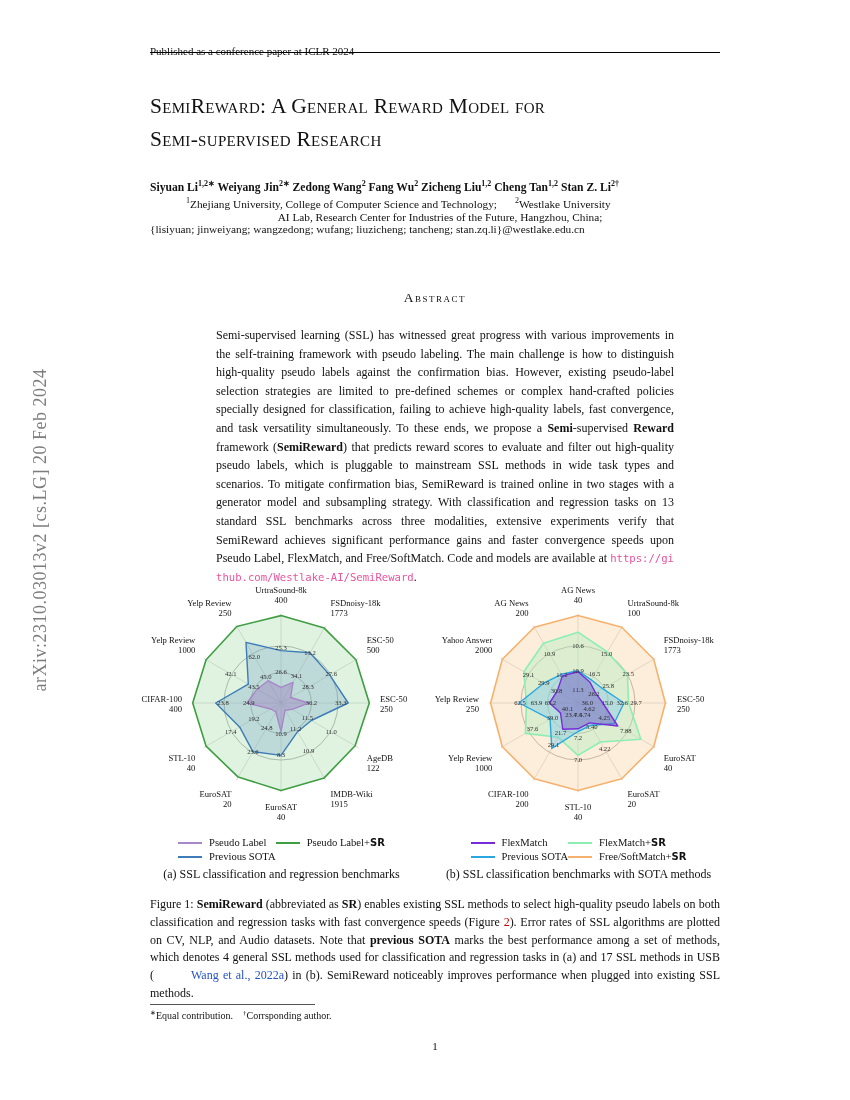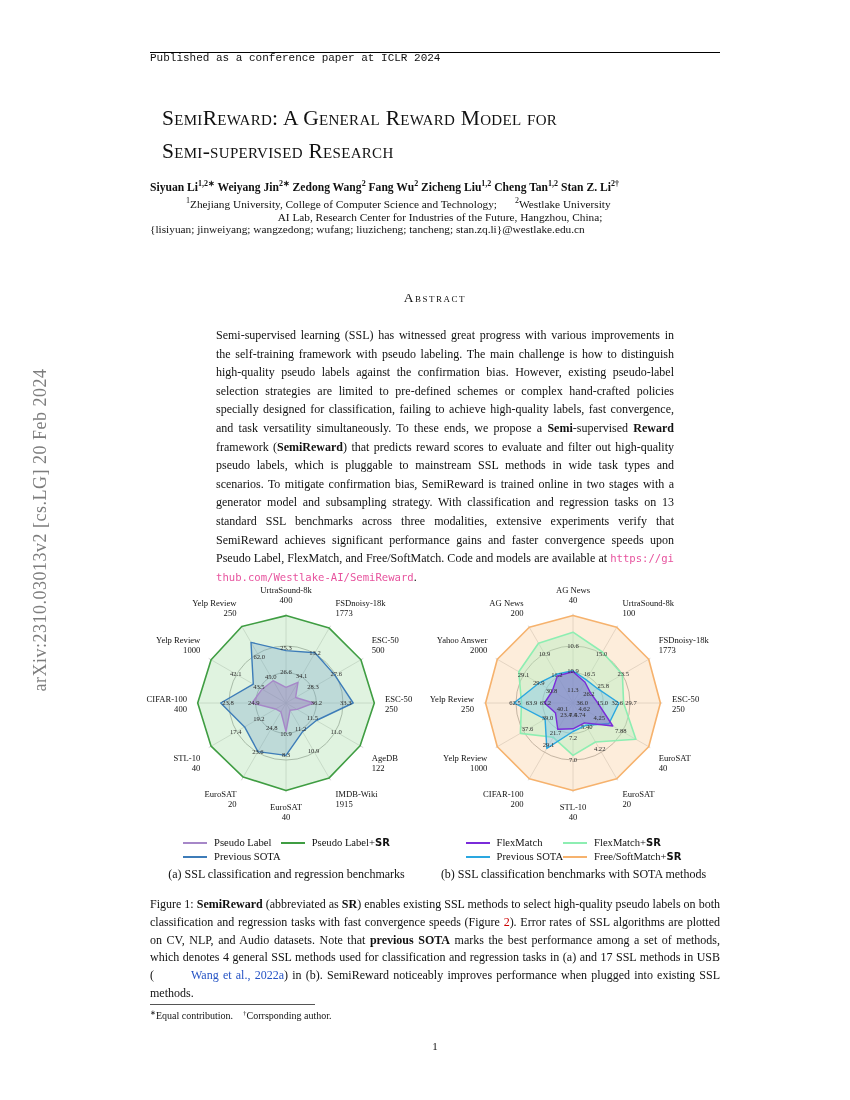--- a/index.html
+++ b/index.html
@@ -1,39 +1,39 @@
 <!DOCTYPE html>
 <html><head>
 <meta charset="utf-8">
 <title>SemiReward ICLR 2024</title>
 <style>
   html,body{margin:0;padding:0;background:#ffffff;}
   .page{position:relative;width:850px;height:1100px;background:#fff;overflow:hidden;
         font-family:"Liberation Serif", serif;color:#111;}
   .arxiv-vertical{position:absolute;left:40px;top:530px;transform:translate(-50%,-50%) rotate(-90deg);
         white-space:nowrap;font-size:18px;color:#7d7d7d;letter-spacing:.5px;}
-  .header-line{position:absolute;left:150px;top:52px;width:570px;font-size:11px;font-family:Liberation Mono, monospace;}
+  .header-line{position:absolute;left:150px;top:45px;width:570px;font-size:11px;}
   .header-rule{position:absolute;left:150px;top:52px;width:570px;border:none;border-top:1px solid #000;margin:0;}
-  .title{position:absolute;left:150px;top:90px;width:584px;margin:12px;font-weight:normal;
+  .title{position:absolute;left:150px;top:90px;width:584px;margin:0;font-weight:normal;
          font-variant:small-caps;font-size:21.5px;line-height:1.55;letter-spacing:.3px;}
   .authors{position:absolute;left:150px;top:179px;width:580px;font-size:11.6px;font-weight:bold;}
   .authors sup{font-weight:bold;font-size:8px;}
   .affil{position:absolute;left:150px;width:580px;font-size:11.3px;}
   .affil sup{font-size:8px;}
   .affil1{top:211px;text-align:center;} .affil2{top:196px;margin-left:36px;} .email{top:223px;}
   .affil-gap{display:inline-block;width:18px;}
   .abstract-heading{position:absolute;left:150px;top:290px;width:570px;text-align:center;
          font-variant:small-caps;font-size:13.5px;letter-spacing:1.5px;}
   .abstract-body{position:absolute;left:216px;top:326px;width:458px;font-size:12px;
          line-height:18.6px;text-align:justify;}
   .seg-bold{font-weight:bold;}
   .seg-link{font-family:"DejaVu Sans Mono", monospace;font-size:10.6px;color:#e7539e;word-break:break-all;}
   .seg-red{color:#cc0000;}
   .seg-cite{color:#2553c4;margin-left:37px;}
-  .figure-row{position:absolute;left:138px;top:584px;width:584px;display:flex;justify-content:center;}
+  .figure-row{position:absolute;left:138px;top:584px;width:584px;display:flex;justify-content:space-between;}
   .chart-block{width:287px;display:flex;flex-direction:column;align-items:center;}
   .legend{display:flex;justify-content:center;margin-top:1px;width:100%;}
   .legend-col{display:flex;flex-direction:column;gap:3px;}
   .legend-item{display:flex;align-items:center;font-size:10.6px;white-space:nowrap;}
   .legend-swatch{display:inline-block;width:24px;height:2px;margin-right:7px;}
   .legend-sr{font-family:"DejaVu Sans", sans-serif;font-weight:bold;font-size:10px;}
   .subcaption{font-size:12px;margin-top:5px;white-space:nowrap;}
   .figure-caption{position:absolute;left:150px;top:896px;width:570px;font-size:12px;
          line-height:17.8px;text-align:justify;}
   .footnote-rule{position:absolute;left:150px;top:1004px;width:165px;border-top:1px solid #555;}

